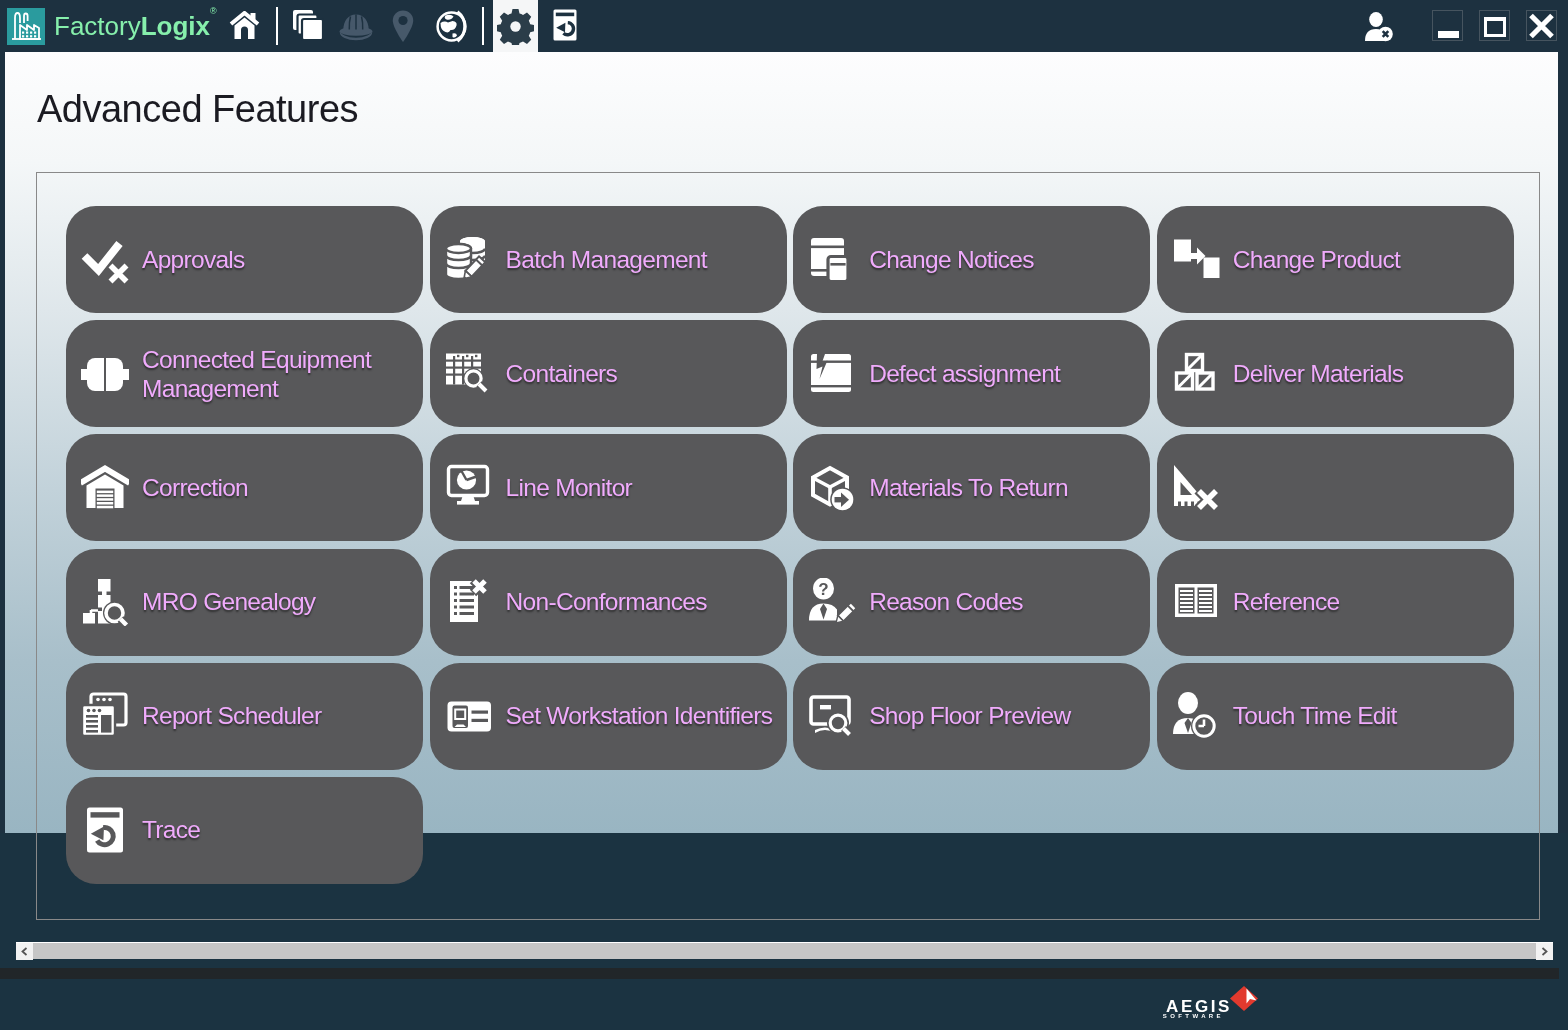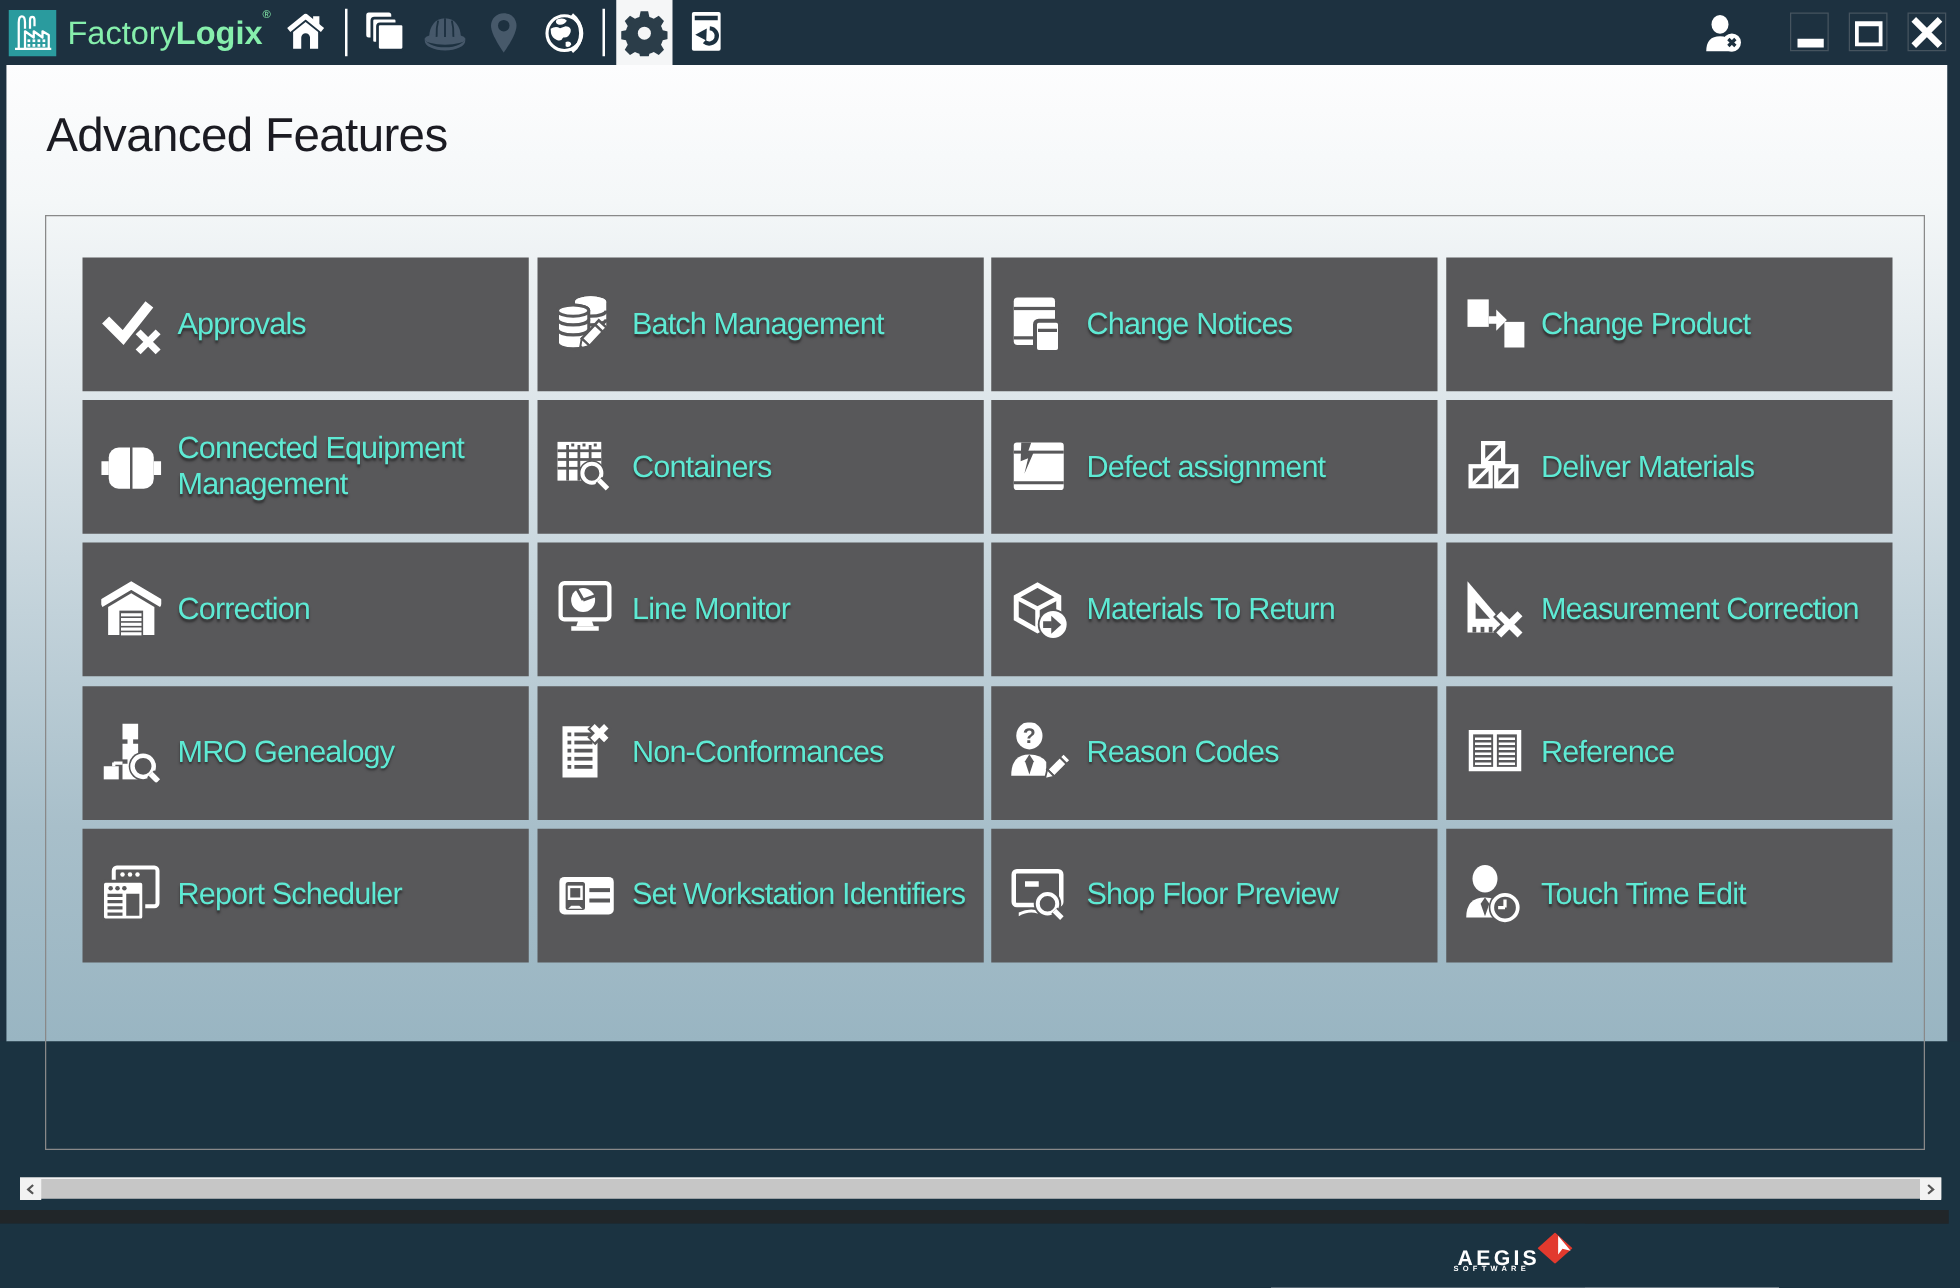--- a/index.html
+++ b/index.html
@@ -21,21 +21,21 @@
 
   
   #content { position:absolute; left:0px; top:52px; width:1568px; height:781px;
      background:linear-gradient(to bottom,#fdfdfe 0%, #f4f7f8 14%, #dfe7eb 33%, #c2d2da 56%, #a8bfca 78%, #99b5c2 100%);
      border-left:5px solid #1d3140; border-right:10px solid #1d3140; }
   #heading { position:absolute; left:32px; top:36px; font-size:38px; font-weight:400; color:#1b1b22; letter-spacing:-0.5px; }
   #panel { position:absolute; left:31px; top:120px; width:1504px; height:748px; border:1px solid #898989; }
 
   #grid { position:absolute; left:61px; top:154px; display:grid;
      grid-template-columns:repeat(4, 357px); grid-auto-rows:107px; column-gap:6.6px; row-gap:7.2px; }
-  .btn { background:#58585a; color:#5eead4; display:flex; align-items:center; position:relative; }
+  .btn { background:#58585a; color:#f0abfc; display:flex; align-items:center; position:relative;border-radius:30px; }
   .btn .ic { position:absolute; left:15px; top:50%; transform:translateY(-50%); width:48px; height:48px; display:flex; align-items:center; justify-content:center; }
   .btn .lbl { position:absolute; left:76px; top:50%; transform:translateY(-50%); font-size:24.5px; letter-spacing:-0.7px; white-space:nowrap; text-shadow:0 2px 2px rgba(0,0,0,0.5); line-height:29.5px; }
 
   
   #scrollbar { position:absolute; left:11px; top:890px; width:1537px; height:17px; background:#c6c6c6; border-top:1px solid #fff; }
   .sb-arrow { position:absolute; top:0; width:17px; height:17px; background:#f2f2f2; color:#444; font-size:10px; font-weight:400; display:flex; color:#444; align-items:center; justify-content:center; }
 
   
   #darkstrip { position:absolute; left:0; top:968px; width:1559px; height:11px; background:#212629; }
   #footer { position:absolute; left:0; top:979px; width:1268px; height:51px; background:#1b3341; }
@@ -288,21 +288,20 @@
               <path d="M2 1 L2 42 L37 42 Z" fill="#fff"></path>
               <path d="M8.5 18 L8.5 31 L20 31 Z" fill="#58585a"></path>
               <rect x="6" y="37.5" width="3" height="4.5" fill="#58585a"></rect>
               <rect x="12.5" y="37.5" width="3" height="4.5" fill="#58585a"></rect>
               <rect x="19" y="37.5" width="3" height="4.5" fill="#58585a"></rect>
               <rect x="25.5" y="37.5" width="3" height="4.5" fill="#58585a"></rect>
               <path d="M26 26 L45 45 M45 26 L26 45" stroke="#58585a" stroke-width="10" fill="none"></path>
               <path d="M27 27 L44 44 M44 27 L27 44" stroke="#fff" stroke-width="5.6" fill="none"></path>
             </svg>
           </span>
-          <span class="lbl">Measurement Correction</span>
         </div>
       <div class="btn">
           <span class="ic">
             <svg width="48" height="48" viewBox="0 0 48 48">
               <rect x="17" y="1" width="12.5" height="12.5" fill="#fff"></rect>
               <rect x="21" y="13" width="4.5" height="5" fill="#fff"></rect>
               <rect x="17" y="17" width="12.5" height="12.5" fill="#fff"></rect>
               <rect x="21" y="29" width="4.5" height="5" fill="#fff"></rect>
               <rect x="17" y="33" width="12.5" height="12.5" fill="#fff"></rect>
               <path d="M10 32.5 H17 M10 32 V35" stroke="#fff" stroke-width="2.6" fill="none"></path>
@@ -426,20 +425,31 @@
               <ellipse cx="16" cy="11" rx="10" ry="11" fill="#fff"></ellipse>
               <path d="M1 42 Q1 26 16 26 Q25 26 29 32 L29 42 Z" fill="#fff"></path>
               <path d="M16 26 L19.5 31 L16 41 L12.5 31 Z" fill="#58585a"></path>
               <circle cx="32" cy="34" r="13" fill="#58585a"></circle>
               <circle cx="32" cy="34" r="10.2" fill="none" stroke="#fff" stroke-width="3"></circle>
               <path d="M32 34 L32 27.5 M32 34 L26.5 34" stroke="#fff" stroke-width="2.6" fill="none"></path>
             </svg>
           </span>
           <span class="lbl">Touch Time Edit</span>
         </div>
+      <div class="btn">
+          <span class="ic">
+            <svg width="48" height="48" viewBox="0 0 48 48">
+              <rect x="6" y="1.5" width="36" height="45" rx="2.5" fill="#fff"></rect>
+              <rect x="9.5" y="6.2" width="29" height="5.4" fill="#58585a"></rect>
+              <path d="M22.3 21.6 A 8.6 8.6 0 1 1 16.2 34.4" fill="none" stroke="#58585a" stroke-width="5"></path>
+              <path d="M9.8 27.8 L23 20.6 L22.4 34.2 Z" fill="#58585a"></path>
+            </svg>
+          </span>
+          <span class="lbl">Trace</span>
+        </div>
       </div>
     <div id="scrollbar">
       <div class="sb-arrow" style="left:0;">
           <svg width="7" height="9" viewBox="0 0 7 9">
             <path d="M5.5 1 L1.5 4.5 L5.5 8" fill="none" stroke="#555" stroke-width="1.8"></path>
           </svg>
         </div>
       <div class="sb-arrow" style="left:1520px;">
           <svg width="7" height="9" viewBox="0 0 7 9">
             <path d="M1.5 1 L5.5 4.5 L1.5 8" fill="none" stroke="#555" stroke-width="1.8"></path>

